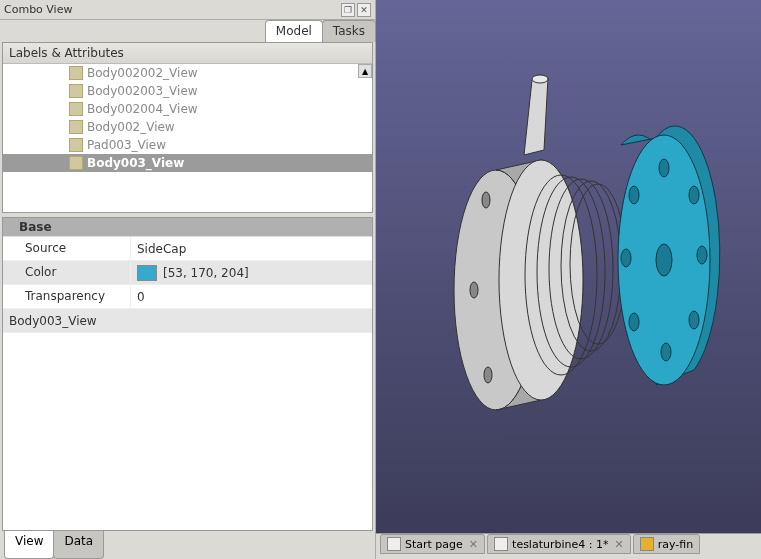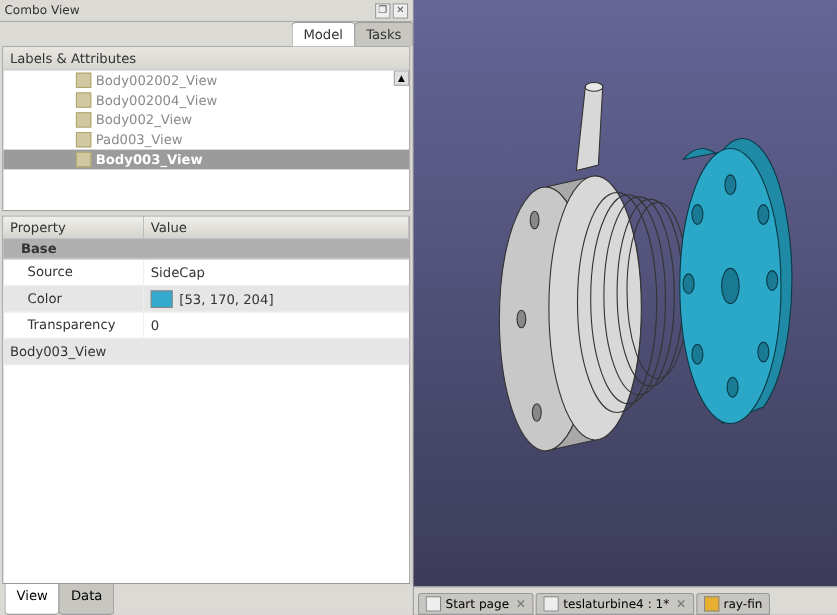--- a/index.html
+++ b/index.html
@@ -48,21 +48,21 @@
   cursor: pointer;
 }
 .tab.active {
   background: #fff;
   position: relative; z-index: 1;
 }
 .tree-panel {
   background: #fff;
   margin: 0 2px;
   border: 1px solid #999;
-  height: 150px;
+  height: 171px;
   display: flex; flex-direction: column;
 }
 .tree-header {
   background: linear-gradient(#e8e6e1,#d8d6d1);
   border-bottom: 1px solid #bbb;
   padding: 3px 6px;
   font-size: 12px; color: #333;
 }
 .tree-body {
   flex: 1; overflow: auto; position: relative;
@@ -146,21 +146,21 @@
 .btab.active { background: #fff; }
 .viewport {
   flex: 1; position: relative;
   background: linear-gradient(#656597 0%, #3a3a56 100%);
   display: flex; flex-direction: column;
 }
 .vp-3d { flex: 1; position: relative; }
 .vp-3d svg { position: absolute; top: 0; left: 0; }
 .doc-tabs {
   height: 26px; background: #dcdad5;
-  display: flex; align-items: flex-end;
+  display: flex; align-items: flex-start;
   border-top: 1px solid #999;
   padding: 0 4px; gap: 2px;
 }
 .dtab {
   display: flex; align-items: center; gap: 4px;
   padding: 2px 6px;
   border: 1px solid #999;
   border-radius: 3px 3px 0 0;
   background: #c8c6c1;
   font-size: 11px; cursor: pointer;
@@ -192,42 +192,42 @@
   <div class="tree-panel">
     <div class="tree-header">Labels &amp; Attributes</div>
     <div class="tree-body">
       <div class="tree-scroll-up">▲</div>
       <div class="tree-item">
           <span class="ticn"></span>
           <span class="lbl">Body002002_View</span>
         </div>
       <div class="tree-item">
           <span class="ticn"></span>
+          <span class="lbl">Body002003_View</span>
+        </div>
+      <div class="tree-item">
+          <span class="ticn"></span>
           <span class="lbl">Body002004_View</span>
         </div>
       <div class="tree-item">
           <span class="ticn"></span>
           <span class="lbl">Body002_View</span>
         </div>
       <div class="tree-item">
           <span class="ticn"></span>
           <span class="lbl">Pad003_View</span>
         </div>
       <div class="tree-item sel">
           <span class="ticn"></span>
           <span class="lbl">Body003_View</span>
         </div>
     </div>
   </div>
 
   <div class="prop-panel">
-    <div class="prop-head">
-      <div class="ph-k">Property</div>
-      <div class="ph-v">Value</div>
-    </div>
     <div class="prop-section">Base</div>
     <div class="prop-row">
       <div class="prop-k">Source</div>
       <div class="prop-v">SideCap</div>
     </div>
     <div class="prop-row alt">
       <div class="prop-k">Color</div>
       <div class="prop-v">
         <span class="swatch"></span>
         <span>[53, 170, 204]</span>

